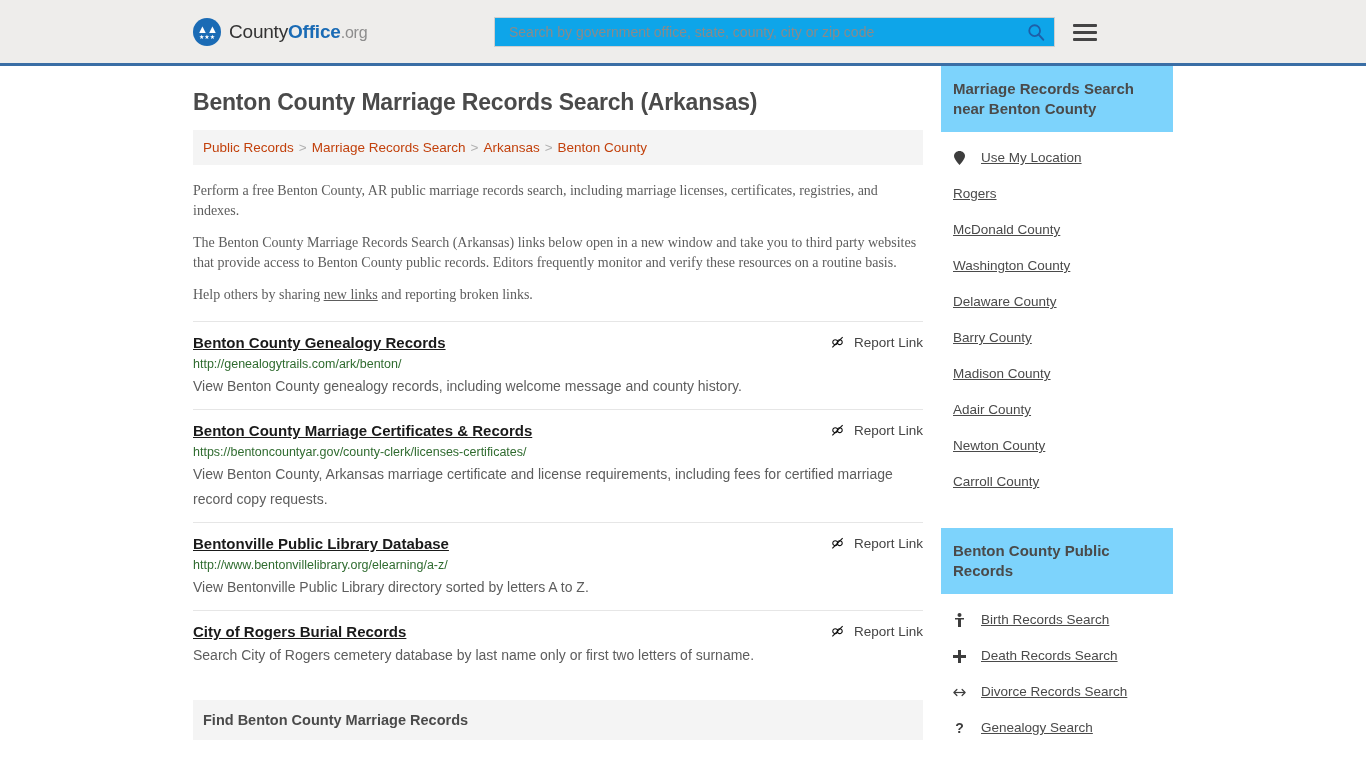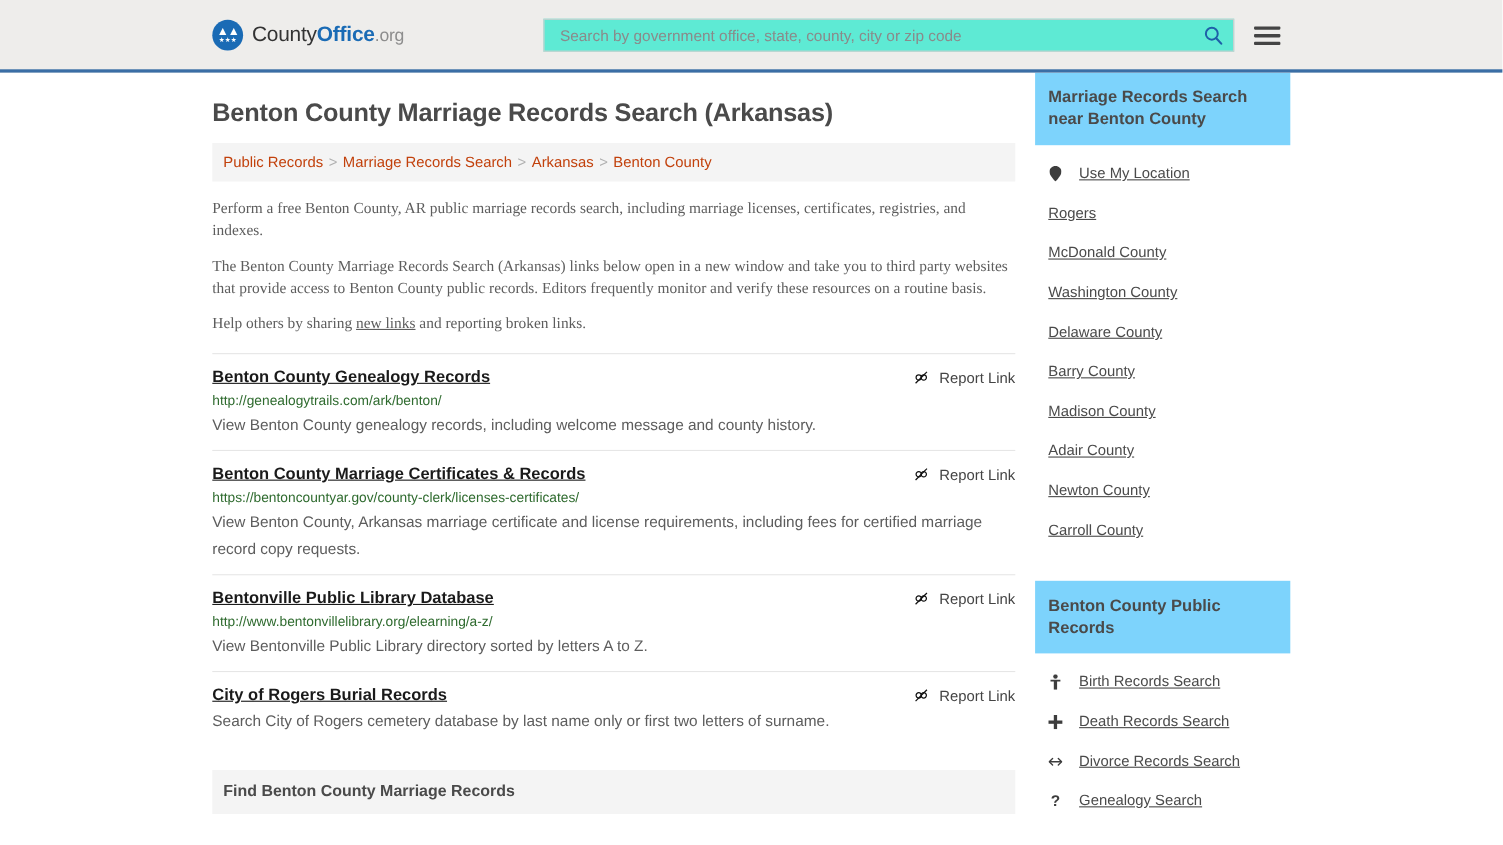--- a/index.html
+++ b/index.html
@@ -50,23 +50,23 @@
   .logo-text .t3 { color: #8d8d8d; font-size: 16px; }
 
   .search-area {
     position: absolute;
     left: 494px;
     top: 17px;
     display: flex;
     align-items: center;
   }
   .search-box {
-    width: 628px;
+    width: 561px;
     height: 30px;
-    background: #5eead4;
+    background: #0ea5e9;
     border: 1px solid #cfcfcf;
     display: flex;
     align-items: center;
     padding: 0 8px 0 12px;
   }
   .search-box input {
     flex: 1;
     border: none;
     outline: none;
     font-family: "Liberation Sans", sans-serif;
@@ -138,21 +138,21 @@
   .intro a { color: #5d5d5d; text-decoration: underline; }
 
   
   .result {
     border-top: 1px solid #e6e6e6;
     padding: 12px 0 10px 0;
   }
   .result:first-of-type { border-top: 1px solid #e6e6e6; }
   .result-head {
     display: flex;
-    align-items: center;
+    align-items: flex-start;
     justify-content: space-between;
   }
   .result-title {
     font-size: 15px;
     font-weight: bold;
     color: #1a1a1a;
     text-decoration: underline;
     cursor: pointer;
   }
   .report-link {

